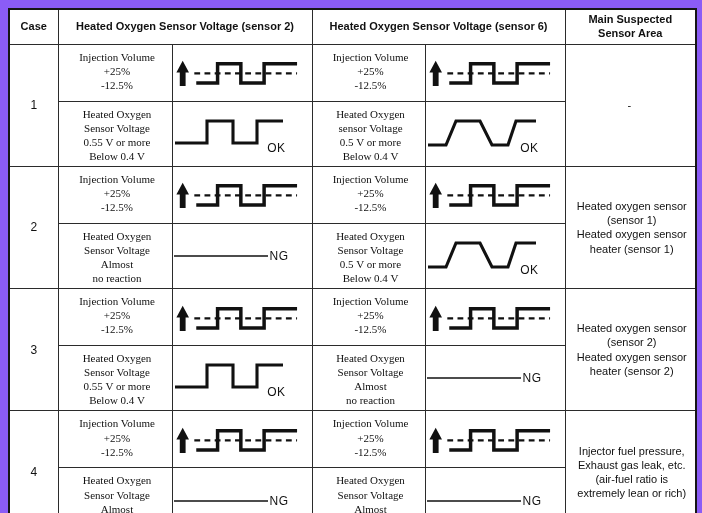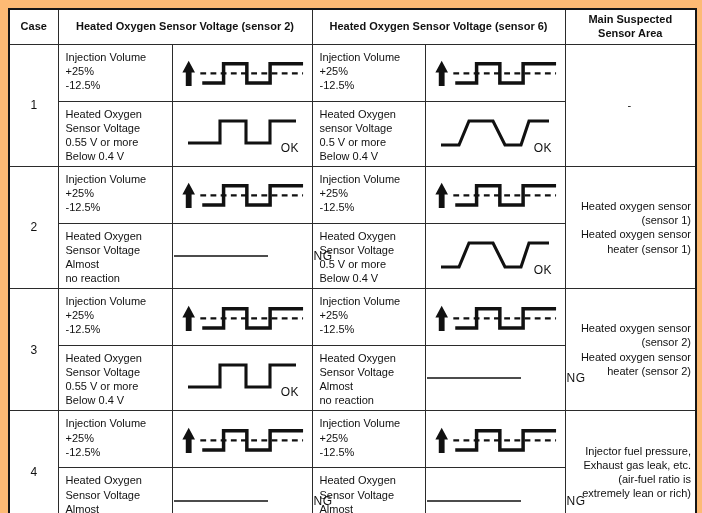--- a/index.html
+++ b/index.html
@@ -1,19 +1,19 @@
 <!DOCTYPE html>
 <html><head>
 <meta charset="utf-8">
 <style>
   * { box-sizing: border-box; margin: 0; padding: 0; }
   html, body { width: 702px; height: 513px; background: #fdfdfc; }
   body { font-family: "Liberation Sans", sans-serif; color: #111; position: relative; }
 
-  .page { position: absolute; inset: 0; background: #fdba74; }
+  .page { position: absolute; inset: 0; background: #8b5cf6; }
 
   table.diag {
     position: absolute; left: 8px; top: 8px;
     width: 687px; border-collapse: collapse; table-layout: fixed;
     background: #fff;
   }
   table.diag, table.diag td, table.diag th { border: 1px solid #2b2b2b; }
   table.diag { border: 2px solid #161616; }
 
   thead th {
@@ -23,38 +23,38 @@
     padding: 2px;
   }
 
   tbody td { height: 57px; }
 
   td.case-cell {
     text-align: center; vertical-align: middle;
     font-size: 12px; font-weight: bold; font-weight: normal;
   }
   td.txt-cell {
-    vertical-align: top; text-align: left;
+    vertical-align: top; text-align: center;
     font-size: 11px; line-height: 1.28;
-    padding: 5px 3px 3px 7px; white-space: pre-line;
-  }
-  td.wf-cell { vertical-align: middle; text-align: center; padding: 0; }
+    padding: 5px 3px 3px 7px; white-space: pre-line; font-family: Liberation Serif, serif;
+  }
+  td.wf-cell { vertical-align: middle; text-align: left; padding: 0; }
   td.trouble-cell {
-    vertical-align: middle; text-align: right;
+    vertical-align: middle; text-align: center;
     font-size: 11px; line-height: 1.3;
     padding: 4px 4px 4px 7px; white-space: pre-line;
   }
   td.trouble-cell.center { text-align: center; padding-left: 2px; }
 
   .wfwrap { position: relative; display: inline-block; line-height: 0; }
   .wf-label {
     position: absolute; right: -1px; bottom: -2px;
     font-size: 12px; line-height: 1; letter-spacing: 0.5px; color: #111;
   }
-  .ngwrap { display: inline-flex; align-items: center; line-height: 0; gap: 44px; }
+  .ngwrap { display: inline-flex; align-items: center; line-height: 0; }
   .ng-label { font-size: 12px; line-height: 1; letter-spacing: 0.5px; margin-left: 1px; color: #111; }
   svg { display: block; }
 </style>
 </head>
 <body>
 
 <svg width="0" height="0" style="position:absolute" aria-hidden="true">
   <defs>
     <g id="wf-inj">
       <path d="M10 12 L16.5 24 L13 24 L13 38 L7 38 L7 24 L3.5 24 Z" fill="#111" stroke="none"></path>

